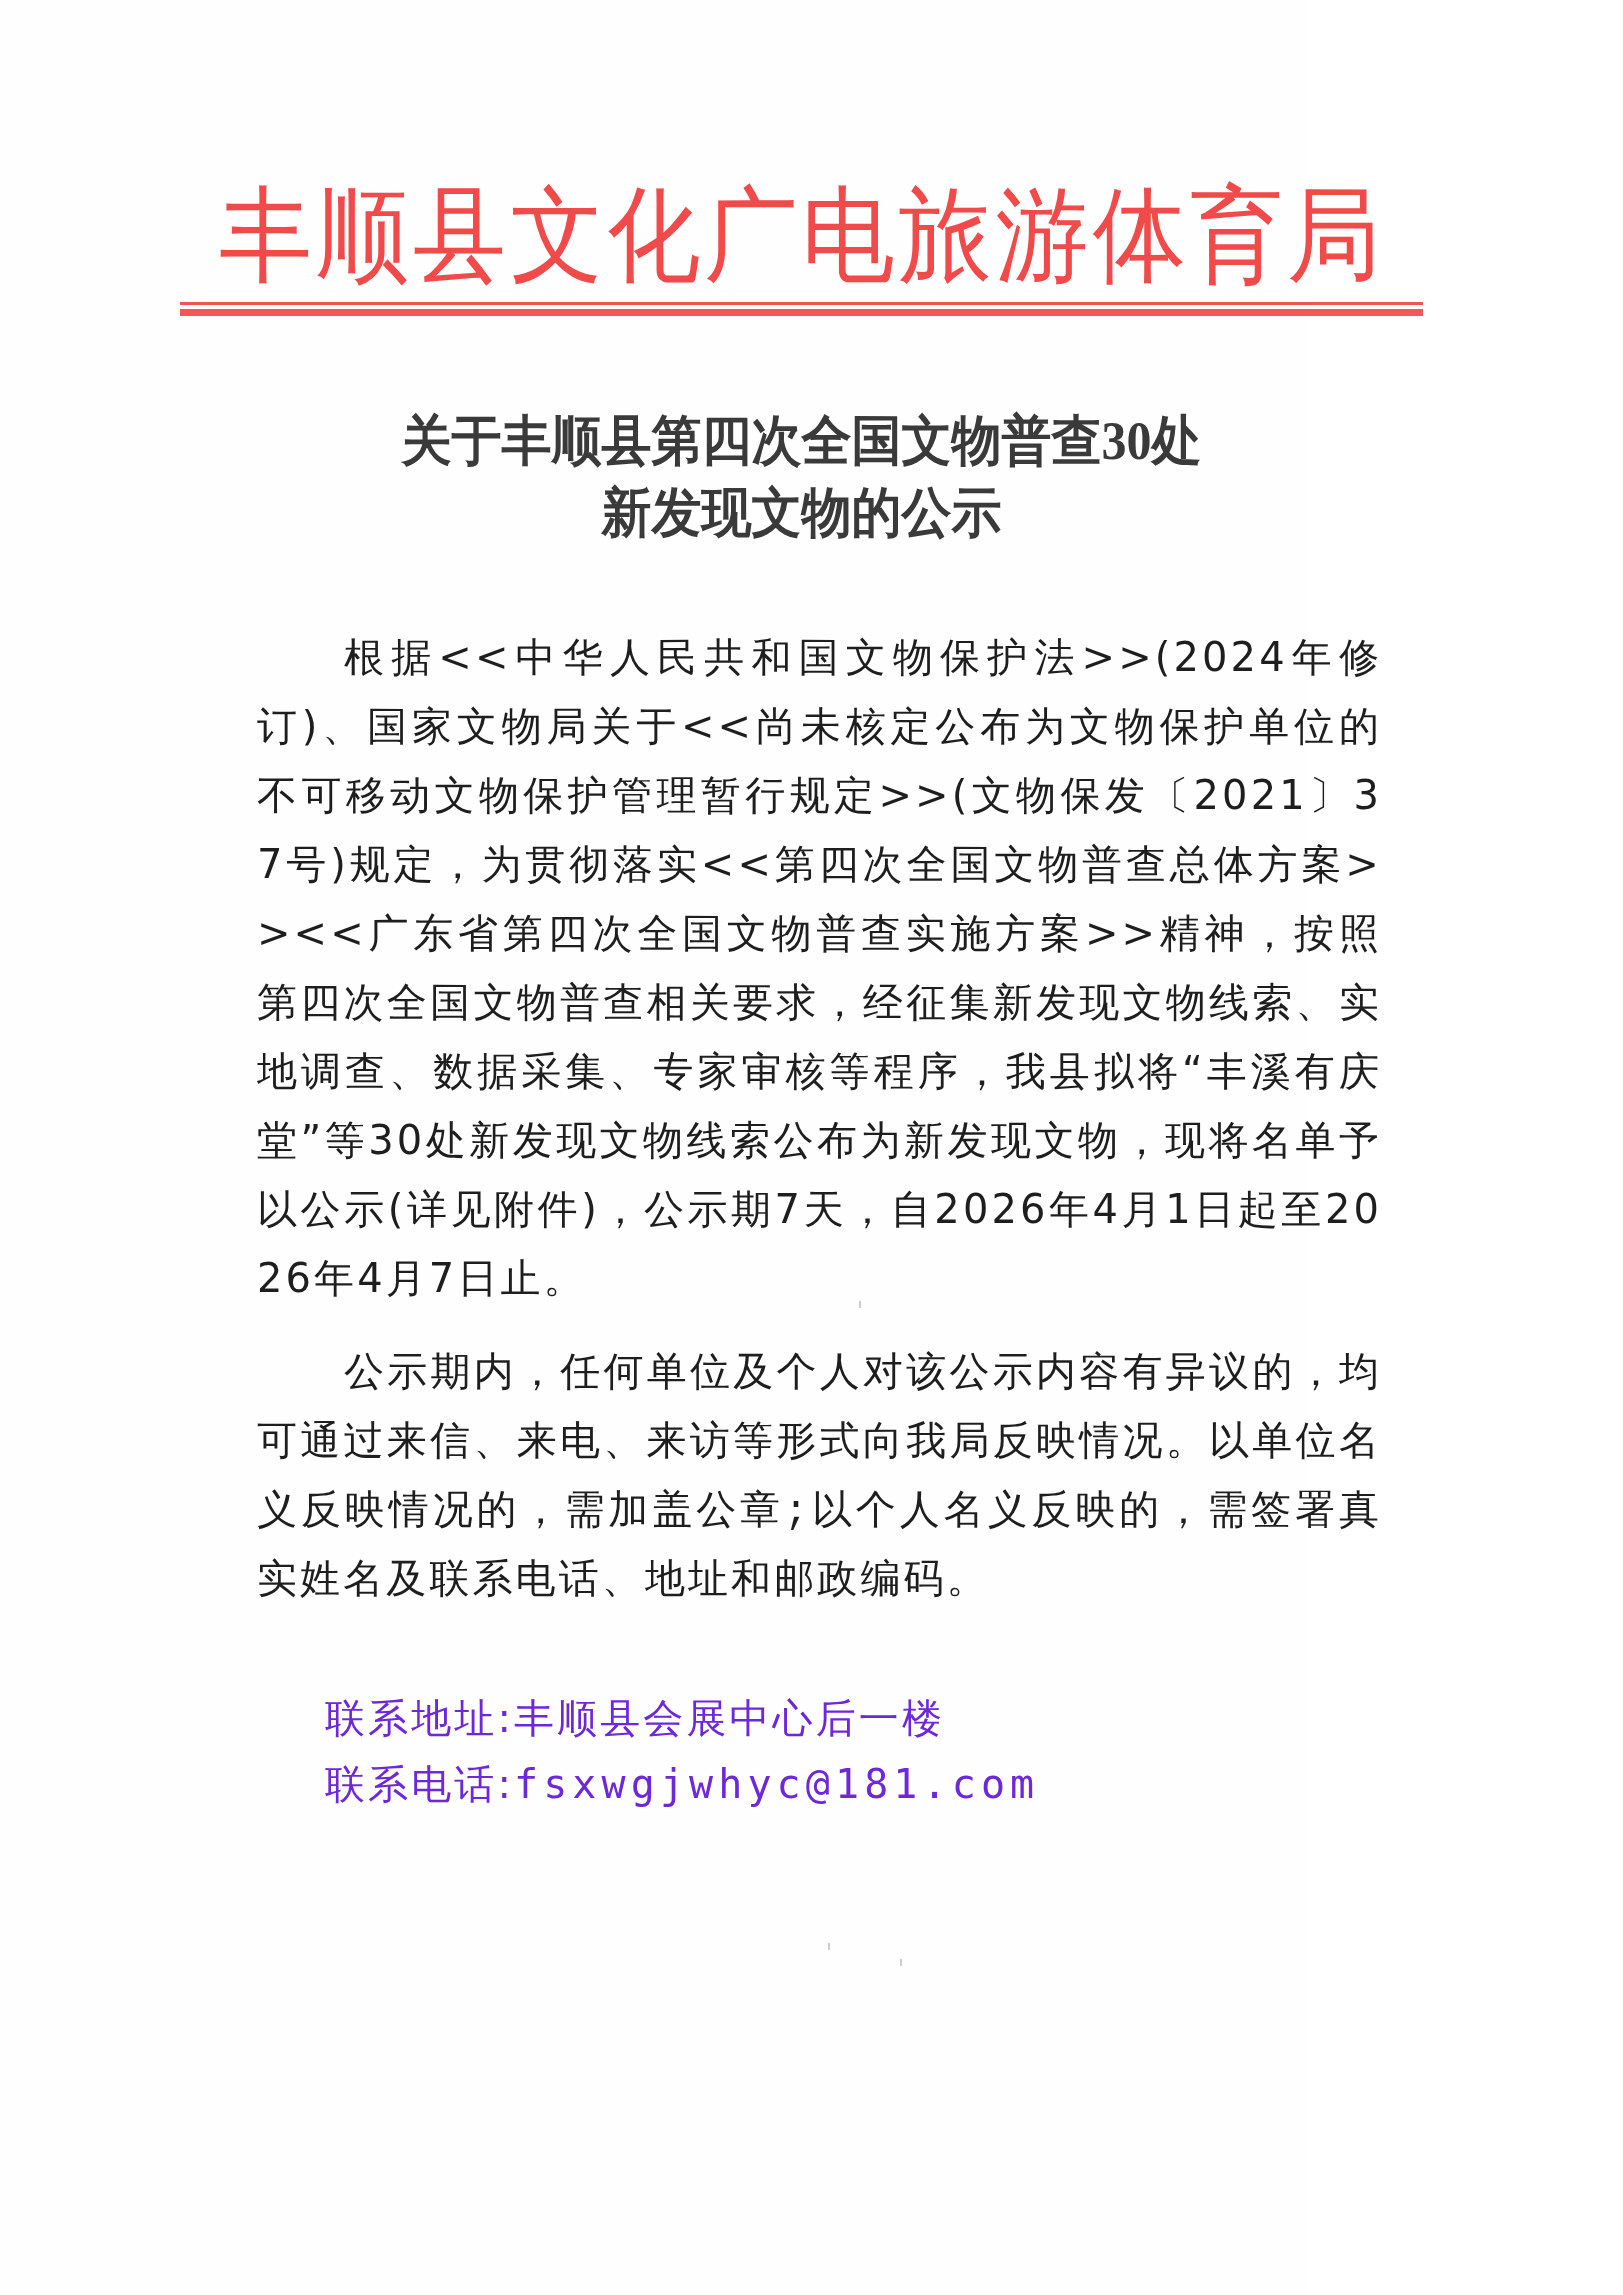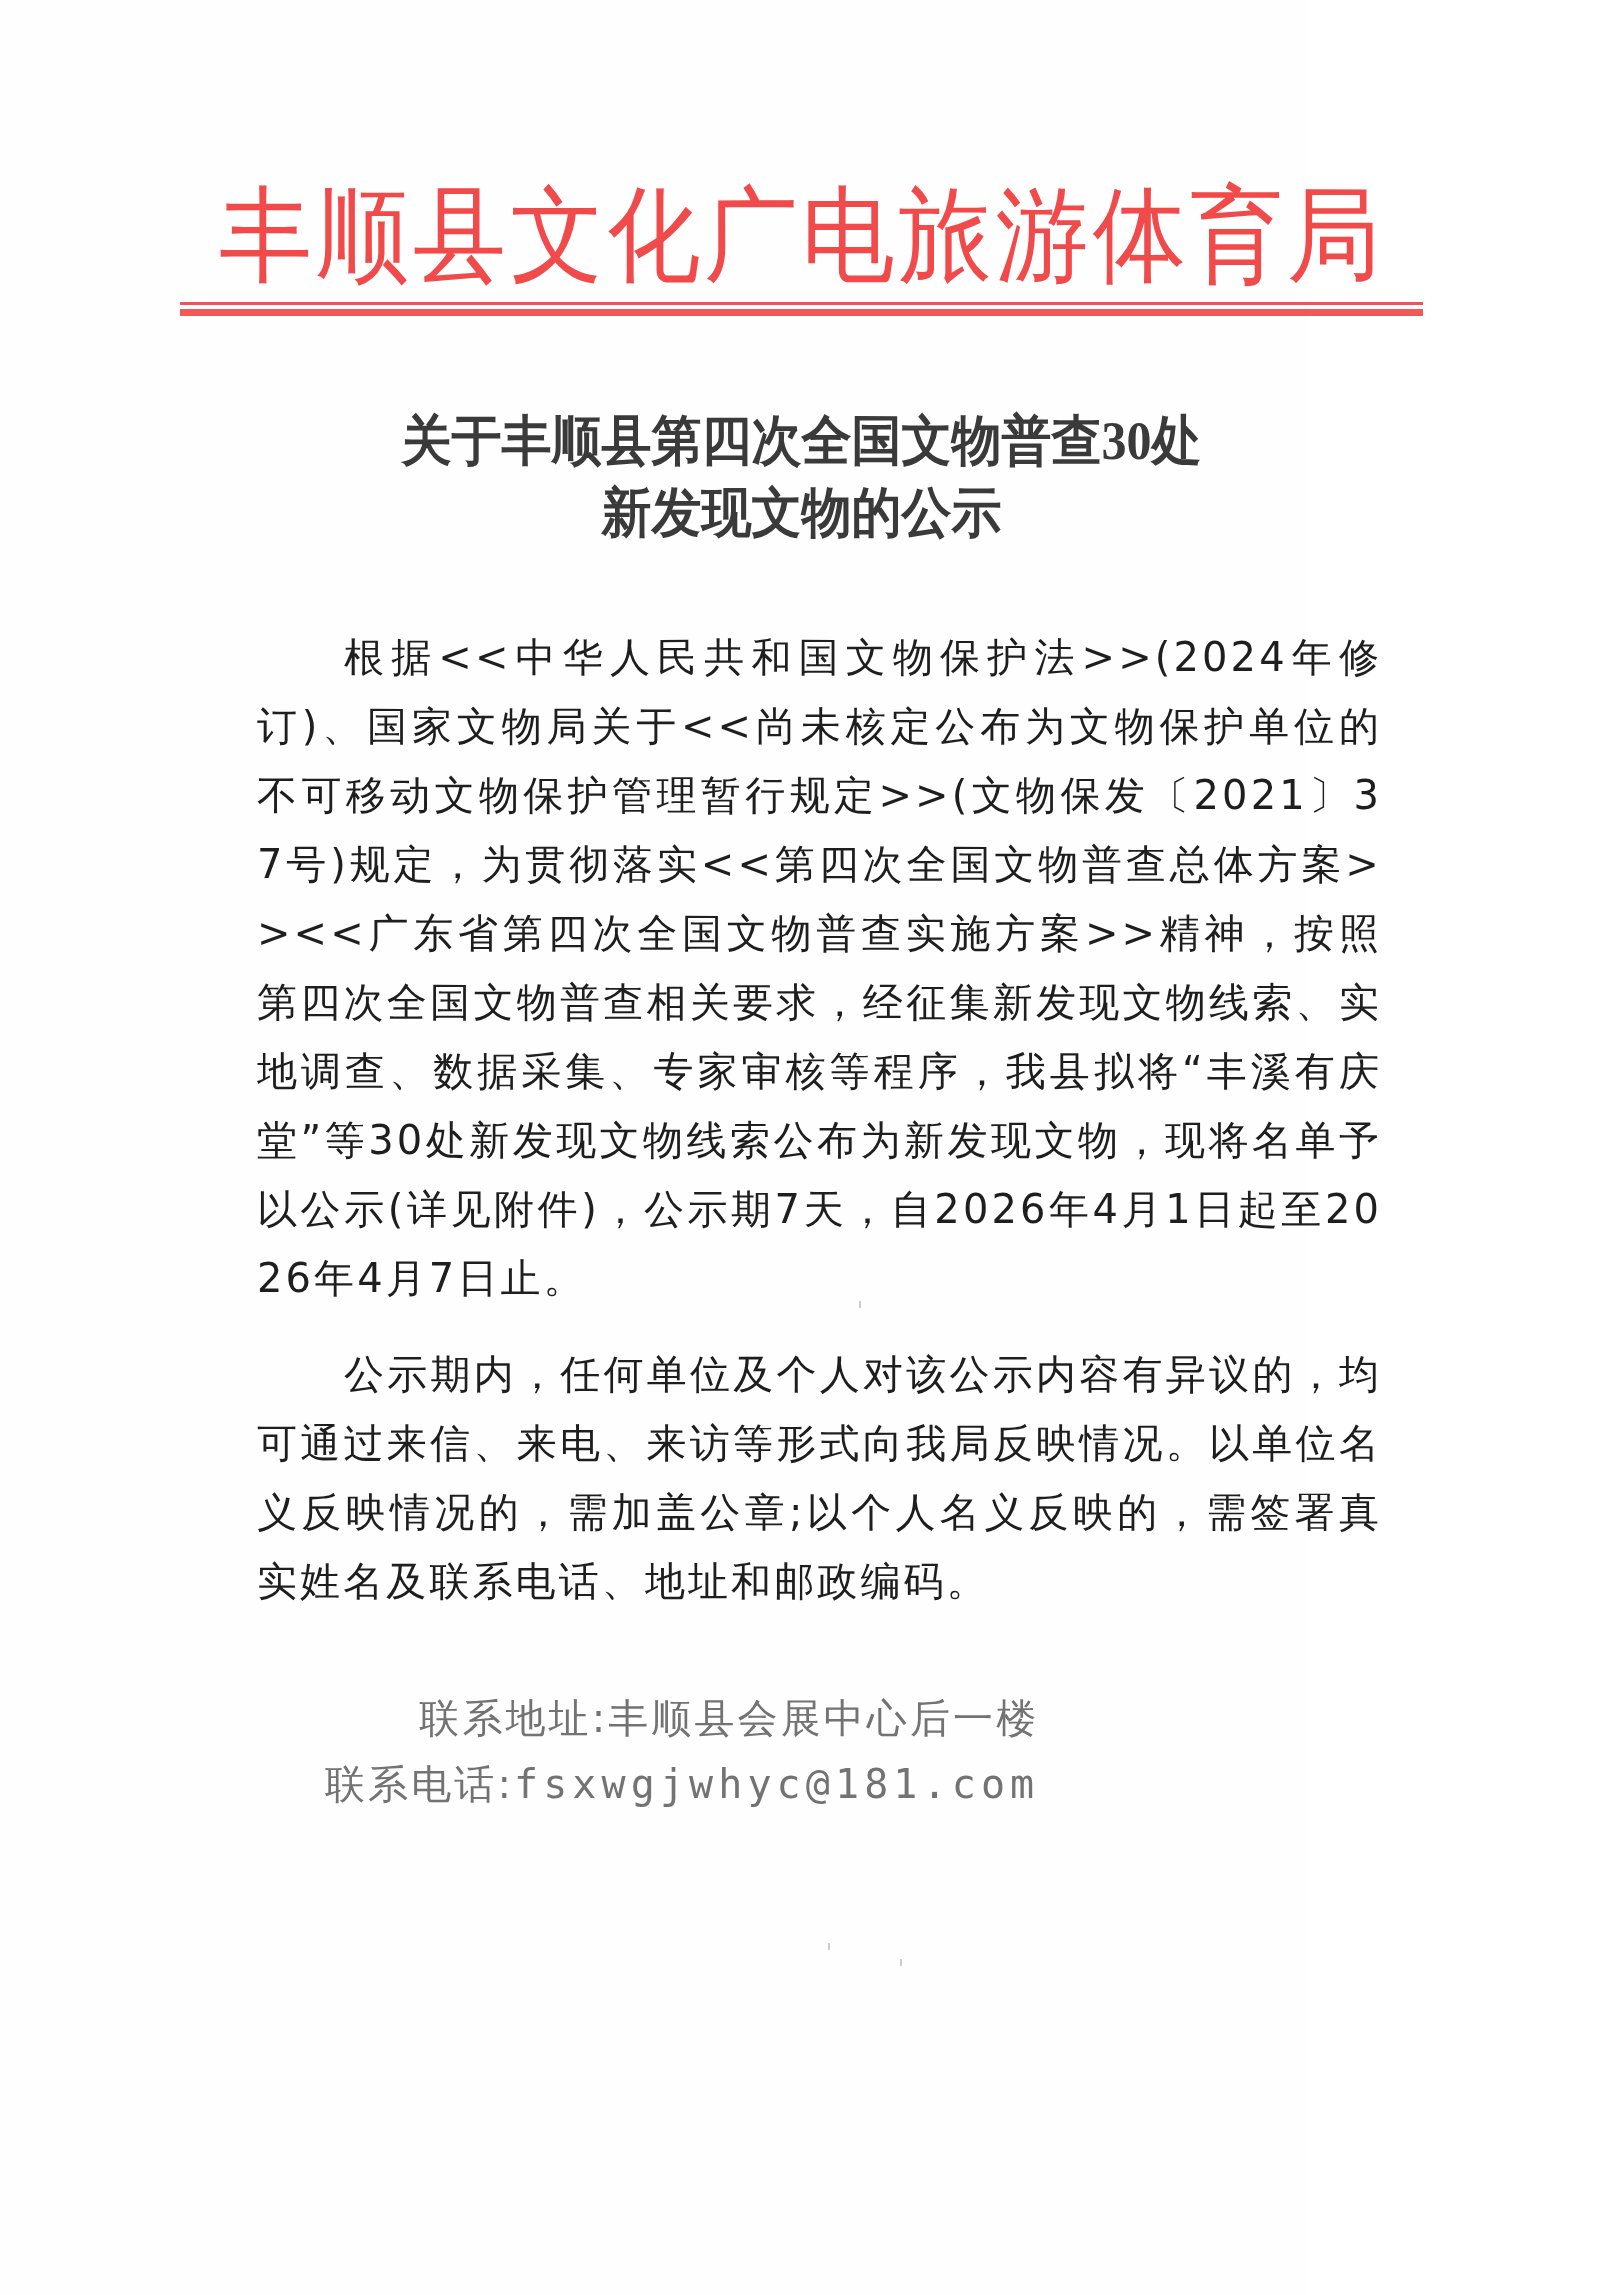--- a/index.html
+++ b/index.html
@@ -21,25 +21,25 @@
     }
     .title.l1 { top: 408px; }
     .title.l2 { top: 480px; }
     .body-block {
       position: absolute; left: 244px; width: 1125px;
       font-family: "DejaVu Sans", "Liberation Sans", sans-serif;
       font-size: 40px; line-height: 69px; color: #1e1e1e; letter-spacing: 3.1px; margin-left: 13px;
     }
     .para { margin: 0; text-indent: 87px; text-align: justify; word-break: break-all; }
     .para1 { top: 623px; }
-    .para2 { top: 1340px; }
+    .para2 { top: 1340px; font-family: Liberation Mono, monospace; }
     .contact {
       position: absolute; left: 325px; top: 1685px;
       font-family: "DejaVu Sans", "Liberation Sans", sans-serif;
-      font-size: 40px; line-height: 66px; color: #737373; letter-spacing: 3.1px; text-align: right;
+      font-size: 40px; line-height: 66px; color: #6d28d9; letter-spacing: 3.1px;
     }
     .contact-row { white-space: nowrap; }
     .contact-value.mono { font-family: "DejaVu Sans Mono", "Liberation Mono", monospace; letter-spacing: 5.1px; }
     .speck { position: absolute; width: 2px; height: 7.2px; background: #999; opacity: 0.5; }
   </style>
 </head>
 <body>
 
 <div class="page">
 

